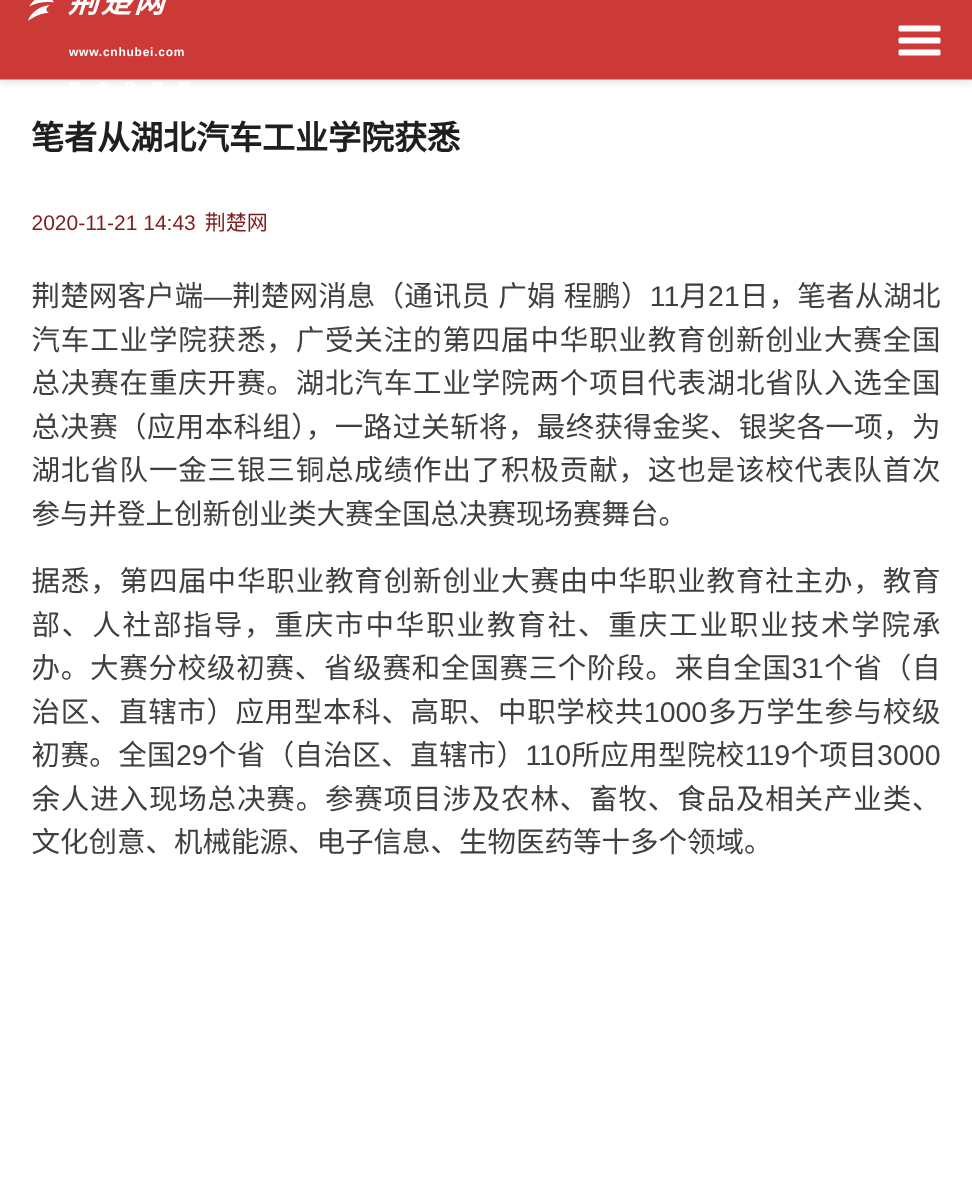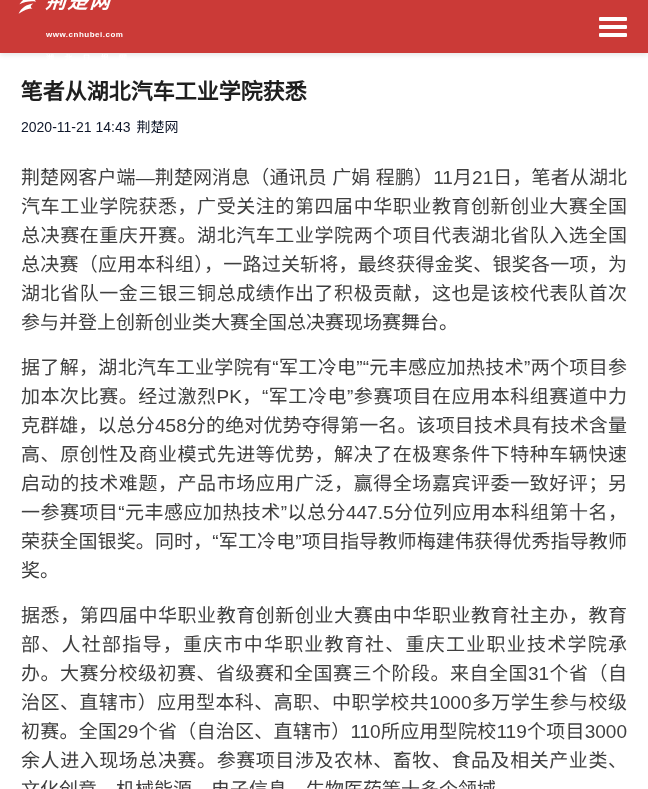--- a/index.html
+++ b/index.html
@@ -89,23 +89,23 @@
     padding: 25px 21px 30px 21px;
   }
   .article-title {
     font-size: 22px;
     line-height: 1.3;
     font-weight: bold;
     color: #1f1f1f;
     font-family: "Liberation Sans", "DejaVu Sans", sans-serif;
   }
   .article-meta {
-    margin-top: 9px;
+    margin-top: 30px;
     font-size: 14px;
-    color: #0f172a;
+    color: #7f1d1d;
     display: flex;
     gap: 6px;
     align-items: baseline;
   }
   .article-body {
     margin-top: 27px;
   }
   .article-body p {
     font-size: 19px;
     line-height: 29px;
@@ -141,16 +141,15 @@
 <main class="article">
   <h1 class="article-title">笔者从湖北汽车工业学院获悉</h1>
 
   <div class="article-meta">
     <span>2020-11-21 14:43</span>
     <span>荆楚网</span>
   </div>
 
   <div class="article-body">
     <p>荆楚网客户端—荆楚网消息（通讯员 广娟 程鹏）11月21日，笔者从湖北汽车工业学院获悉，广受关注的第四届中华职业教育创新创业大赛全国总决赛在重庆开赛。湖北汽车工业学院两个项目代表湖北省队入选全国总决赛（应用本科组），一路过关斩将，最终获得金奖、银奖各一项，为湖北省队一金三银三铜总成绩作出了积极贡献，这也是该校代表队首次参与并登上创新创业类大赛全国总决赛现场赛舞台。</p>
-    <p>据了解，湖北汽车工业学院有“军工冷电”“元丰感应加热技术”两个项目参加本次比赛。经过激烈PK，“军工冷电”参赛项目在应用本科组赛道中力克群雄，以总分458分的绝对优势夺得第一名。该项目技术具有技术含量高、原创性及商业模式先进等优势，解决了在极寒条件下特种车辆快速启动的技术难题，产品市场应用广泛，赢得全场嘉宾评委一致好评；另一参赛项目“元丰感应加热技术”以总分447.5分位列应用本科组第十名，荣获全国银奖。同时，“军工冷电”项目指导教师梅建伟获得优秀指导教师奖。</p>
     <p>据悉，第四届中华职业教育创新创业大赛由中华职业教育社主办，教育部、人社部指导，重庆市中华职业教育社、重庆工业职业技术学院承办。大赛分校级初赛、省级赛和全国赛三个阶段。来自全国31个省（自治区、直辖市）应用型本科、高职、中职学校共1000多万学生参与校级初赛。全国29个省（自治区、直辖市）110所应用型院校119个项目3000余人进入现场总决赛。参赛项目涉及农林、畜牧、食品及相关产业类、文化创意、机械能源、电子信息、生物医药等十多个领域。</p>
   </div>
 </main>
 
 </body></html>

